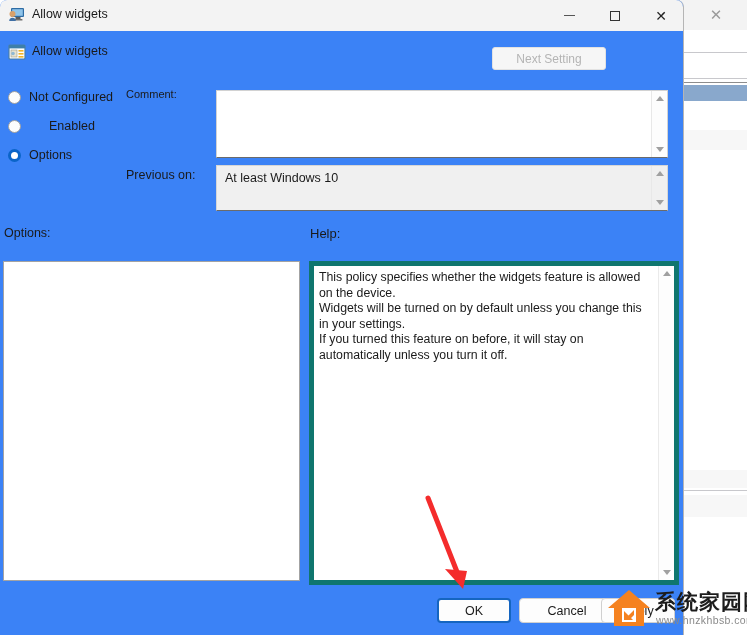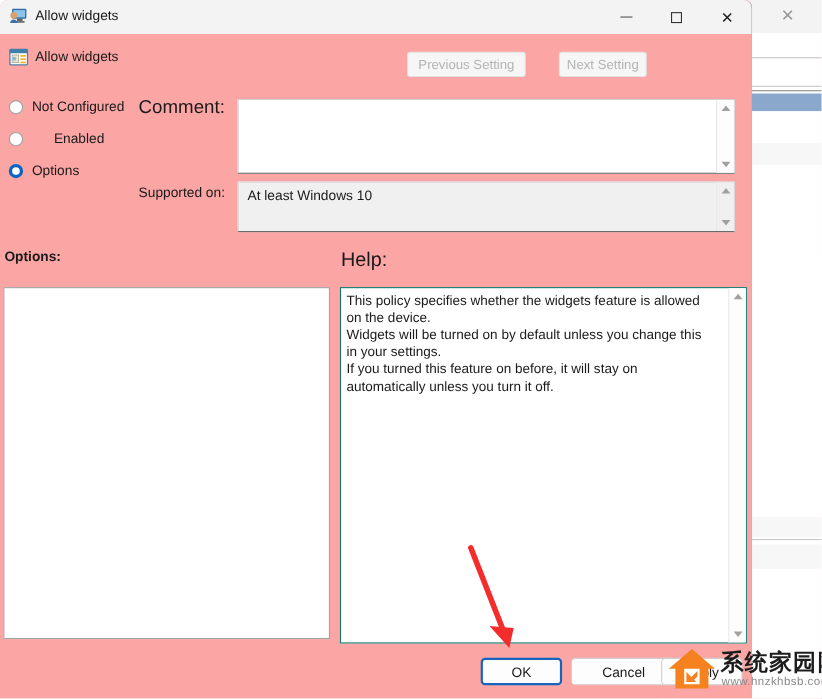--- a/index.html
+++ b/index.html
@@ -64,21 +64,21 @@
     height: 16px;
     background: #89a8cc;
   }
 
   
   .dialog {
     position: absolute;
     left: 0; top: 0;
     width: 684px;
     height: 635px;
-    background: #fca5a5;
+    background: #3b82f6;
     border-right: 1px solid #b5b5b5;
     box-sizing: border-box;
     border-top-left-radius: 7px;
     border-top-right-radius: 7px;
   }
 
   .titlebar {
     position: absolute;
     left: 0; top: 0;
     width: 683px;
@@ -141,21 +141,21 @@
     background: #f6f6f6;
     border: 1px solid #e2e2e2;
     border-radius: 3px;
     color: #b4b4b4;
     font-size: 12px;
     font-family: "Liberation Sans", sans-serif;
     padding: 0;
     box-sizing: border-box;
   }
   .nav-prev { left: 370px; width: 108px; }
-  .nav-next { left: 508px; width: 80px; }
+  .nav-next { left: 492px; width: 114px; }
 
   
   .radio-row {
     position: absolute;
     left: 8px;
     display: flex;
     align-items: center;
     gap: 8px;
     text-align: right;
   }
@@ -177,21 +177,21 @@
   .radio-label {
     font-size: 12.5px;
     color: #1a1a1a;
     white-space: nowrap;
   }
 
   
   .lbl-comment {
     position: absolute;
     left: 126px; top: 88px;
-    font-size: 17px;
+    font-size: 11px;
     color: #1a1a1a;
   }
   .comment-box {
     position: absolute;
     left: 216px; top: 90px;
     width: 452px; height: 68px;
     background: #ffffff;
     border: 1px solid #d2d2d2;
     border-bottom: 1px solid #6b6b6b;
     box-sizing: border-box;
@@ -238,42 +238,41 @@
   }
   .arrow-up { top: 5px; border-bottom: 5px solid #a0a0a0; }
   .arrow-down { bottom: 5px; border-top: 5px solid #a0a0a0; }
 
   
   .lbl-options {
     position: absolute;
     left: 4px; top: 226px;
     font-size: 12.5px;
     color: #1a1a1a;
-    font-weight: bold;
   }
   .lbl-help {
     position: absolute;
     left: 310px; top: 226px;
-    font-size: 18px;
+    font-size: 13px;
     color: #1a1a1a;
   }
   .options-panel {
     position: absolute;
     left: 3px; top: 261px;
     width: 297px; height: 320px;
     background: #ffffff;
     border: 1px solid #a3a3a3;
     box-sizing: border-box;
   }
   .help-panel {
     position: absolute;
     left: 309px; top: 261px;
     width: 370px; height: 324px;
     background: #ffffff;
-    border: 1px solid #0f766e;
+    border: 5px solid #0f766e;
     box-sizing: border-box;
   }
   .help-text {
     position: absolute;
     left: 5px; top: 4px;
     width: 334px;
     font-size: 12.3px;
     line-height: 15.5px;
     color: #1a1a1a;
     white-space: pre-line;
@@ -392,21 +391,20 @@
         <rect x="1" y="2" width="16" height="3.4" fill="#3e7fa8"></rect>
         <rect x="3" y="7" width="6" height="7" fill="#e9e3cf" stroke="#9a9a8a" stroke-width="0.6"></rect>
         <rect x="10.5" y="7" width="5" height="1.6" fill="#f0b429"></rect>
         <rect x="10.5" y="10" width="5" height="1.6" fill="#f0b429"></rect>
         <rect x="10.5" y="13" width="5" height="1.6" fill="#f0b429"></rect>
         <circle cx="5" cy="10.5" r="1.8" fill="#8fb8d4"></circle>
       </svg>
     </span>
     <span class="hdr-title">Allow widgets</span>
 
-    <button class="nav-btn nav-prev">Previous Setting</button>
     <button class="nav-btn nav-next">Next Setting</button>
 
     <div class="radio-row r0">
       <span class="radio-dot"></span>
       <span class="radio-label">Not Configured</span>
     </div>
     <div class="radio-row r1">
       <span class="radio-dot"></span>
       <span class="radio-label">Enabled</span>
     </div>
@@ -416,21 +414,21 @@
     </div>
 
     <span class="lbl-comment">Comment:</span>
     <div class="comment-box">
       <div class="vscroll">
         <span class="arrow-up"></span>
         <span class="arrow-down"></span>
       </div>
     </div>
 
-    <span class="lbl-supported">Supported on:</span>
+    <span class="lbl-supported">Previous on:</span>
     <div class="supported-box">
       <span class="supported-text">At least Windows 10</span>
       <div class="vscroll gray">
         <span class="arrow-up"></span>
         <span class="arrow-down"></span>
       </div>
     </div>
 
     <span class="lbl-options">Options:</span>
     <span class="lbl-help">Help:</span>

